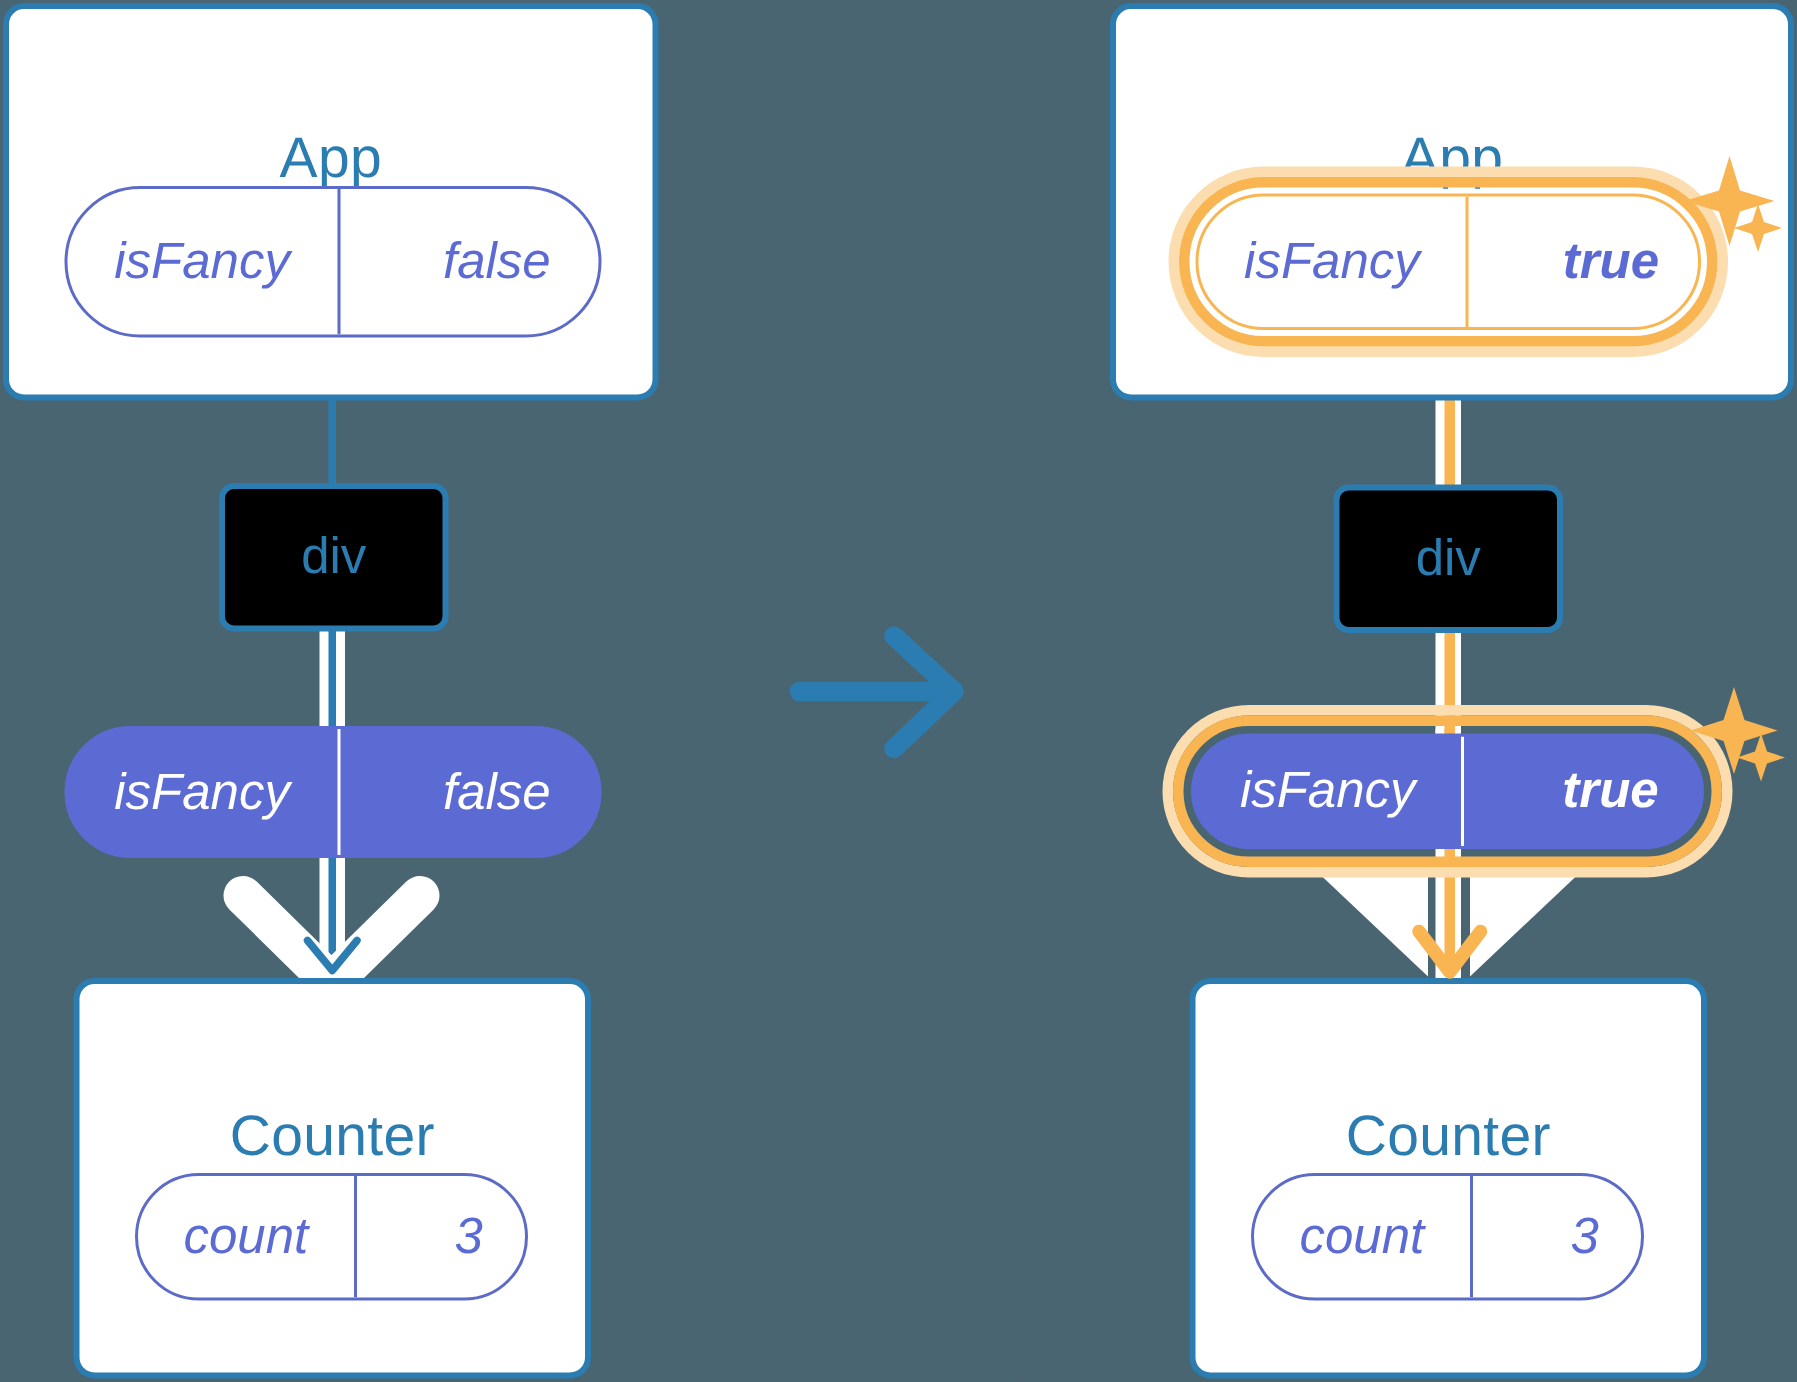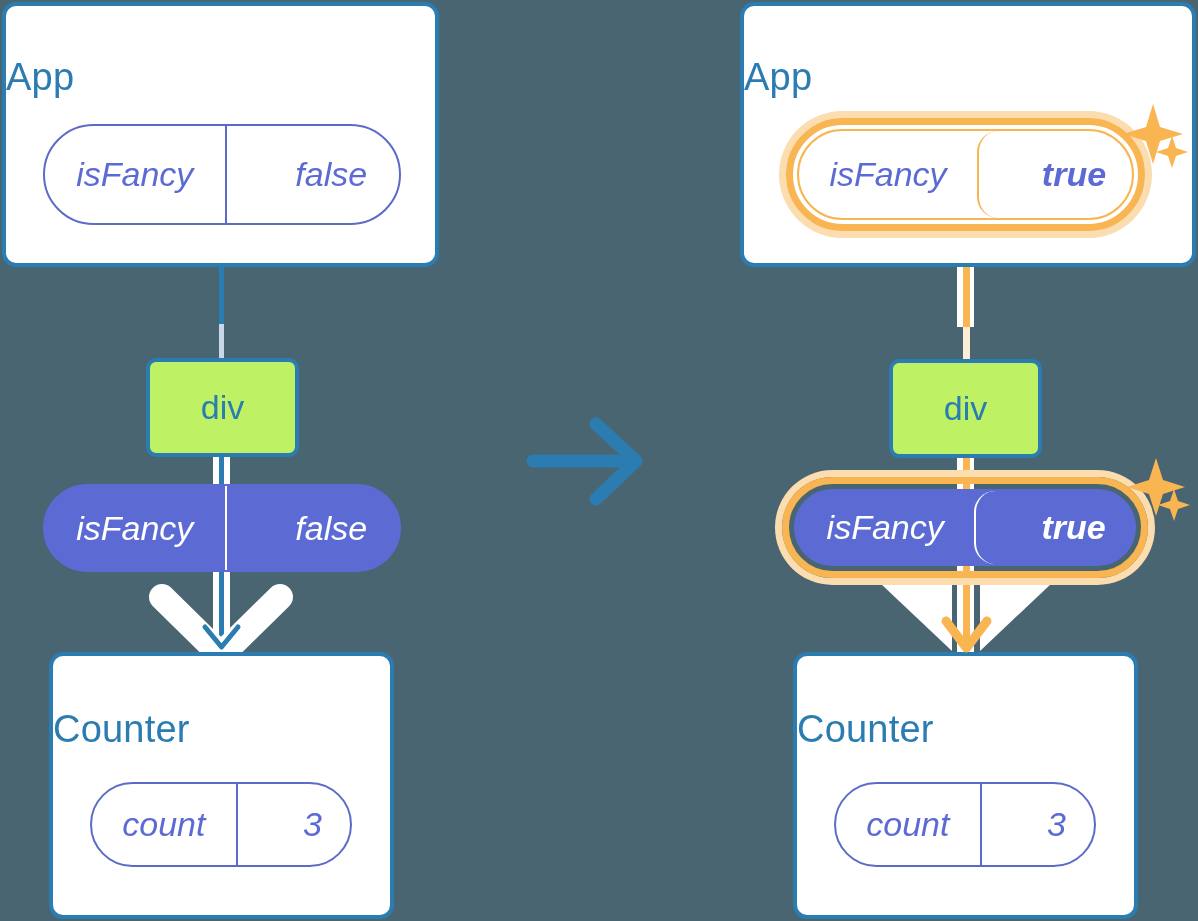--- a/index.html
+++ b/index.html
@@ -16,38 +16,39 @@
   .card{
     position:absolute;
     background:#ffffff;
     border:4px solid #2b7cb0;
     border-radius:14px;
     box-sizing:border-box;
     z-index:6;
   }
   .card-title{
     position:absolute;left:0;right:0;
+    text-align:center;
     color:#2b7cb0;
     font-size:38px;
     letter-spacing:.2px;
     white-space:nowrap;
+    margin-top:29px;
   }
 
   
   .divnode{
     position:absolute;
-    background:#bef264;
+    background:#000000;
     border:4px solid #2b7cb0;
     border-radius:10px;
     box-sizing:border-box;
     display:flex;align-items:center;justify-content:center;
     color:#2b7cb0;
     font-size:34px;
     z-index:7;
-    margin-top:36px;
   }
 
   
   .pill{
     position:absolute;
     box-sizing:border-box;
     border-radius:999px;
     display:flex;
     align-items:stretch;
     overflow:hidden;
@@ -65,21 +66,21 @@
   .pill .key,.pill .val{
     display:flex;align-items:center;justify-content:center;
     font-size:34px;
     white-space:nowrap;
   }
   .pill.outline .key,.pill.outline .val{color:#5c6bd4;}
   .pill.filled  .key,.pill.filled  .val{color:#ffffff;}
   .pill .val{border-left:2px solid currentColor;padding-left:37px;}
   .pill.outline .val{border-left:2px solid #5c6bc8;}
   .pill.filled  .val{border-left:2px solid #ffffff;}
-  .pill .val.bold{font-weight:bold;border-radius:21px;}
+  .pill .val.bold{font-weight:bold;}
 
   
   .ring{
     position:absolute;
     border-radius:999px;
     border:7px solid #f8b551;
     box-sizing:border-box;
     box-shadow:0 0 0 7px #fbddb0;
     z-index:9;
     pointer-events:none;

